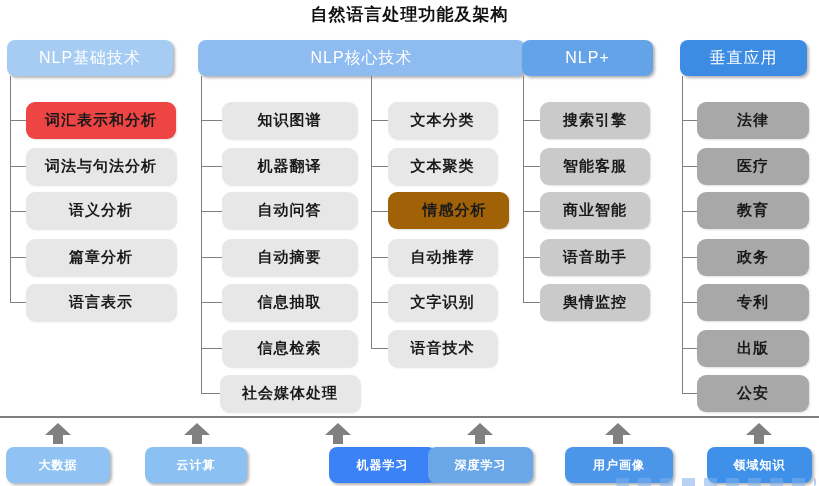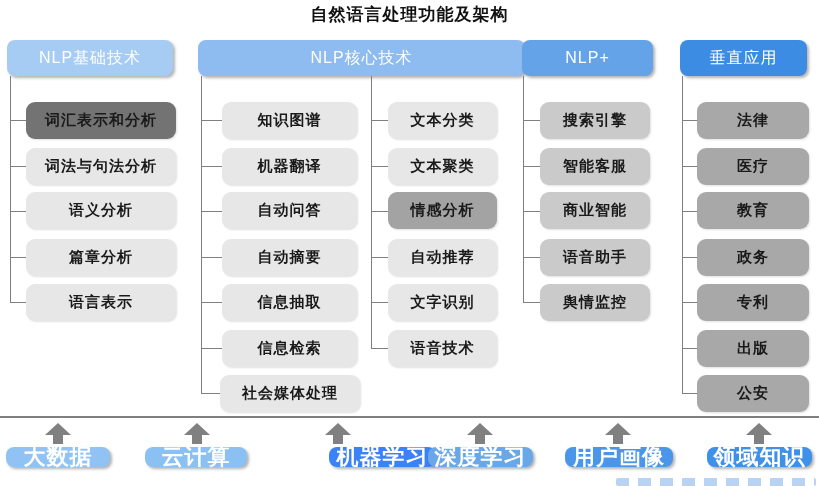--- a/index.html
+++ b/index.html
@@ -36,23 +36,23 @@
   
   .vline{position:absolute;width:1px;background:#7f7f7f;}
   .hline{position:absolute;height:1px;background:#7f7f7f;}
   .sep{position:absolute;left:0;top:416px;width:819px;height:2px;background:#7f7f7f;}
   
   .arrow{position:absolute;top:423px;width:26px;height:21px;}
   .arrow .tri{width:0;height:0;border-left:13px solid transparent;border-right:13px solid transparent;border-bottom:12px solid #808080;}
   .arrow .stem{width:10px;height:9px;background:#808080;margin:0 auto;}
   
   .fbox{
-    position:absolute;top:447px;height:20px;border-radius:8px;
+    position:absolute;top:447px;height:36px;border-radius:8px;
     display:flex;align-items:center;justify-content:center;
-    color:#ffffff;font-size:22px;font-weight:700;letter-spacing:1px;
+    color:#ffffff;font-size:12px;font-weight:700;letter-spacing:1px;
     box-shadow:2px 2px 3px rgba(0,0,0,0.30);
   }
   
   .watermark{
     position:absolute;left:616px;top:478px;width:200px;height:8px;border-radius:2px;
     background:repeating-linear-gradient(90deg,rgba(125,175,235,0.55) 0 13px,rgba(255,255,255,0) 13px 22px);
     filter:blur(0.5px);
   }
 </style>
 </head>
@@ -100,37 +100,37 @@
 
   <div class="vline" style="left:682px;top:76px;height:318px"></div>
   <div class="hline" style="left:682px;top:120px;width:15px"></div>
   <div class="hline" style="left:682px;top:166px;width:15px"></div>
   <div class="hline" style="left:682px;top:211px;width:15px"></div>
   <div class="hline" style="left:682px;top:257px;width:15px"></div>
   <div class="hline" style="left:682px;top:302px;width:15px"></div>
   <div class="hline" style="left:682px;top:348px;width:15px"></div>
   <div class="hline" style="left:682px;top:393px;width:15px"></div>
 
-  <div class="node c1 r1" style="background-color: #737373;">词汇表示和分析</div>
+  <div class="node c1 r1" style="background-color: #ef4444;">词汇表示和分析</div>
   <div class="node c1 r2" style="background-color: rgb(232, 231, 231);">词法与句法分析</div>
   <div class="node c1 r3" style="background-color: rgb(232, 231, 231);">语义分析</div>
   <div class="node c1 r4" style="background-color: rgb(232, 231, 231);">篇章分析</div>
   <div class="node c1 r5" style="background-color: rgb(232, 231, 231);">语言表示</div>
 
   <div class="node c2a r1" style="background-color: rgb(232, 231, 231);">知识图谱</div>
   <div class="node c2a r2" style="background-color: rgb(232, 231, 231);">机器翻译</div>
   <div class="node c2a r3" style="background-color: rgb(232, 231, 231);">自动问答</div>
   <div class="node c2a r4" style="background-color: rgb(232, 231, 231);">自动摘要</div>
   <div class="node c2a r5" style="background-color: rgb(232, 231, 231);">信息抽取</div>
   <div class="node c2a r6" style="background-color: rgb(232, 231, 231);">信息检索</div>
   <div class="node c2a wide r7" style="background-color: rgb(232, 231, 231);">社会媒体处理</div>
 
   <div class="node c2b r1" style="background-color: rgb(232, 231, 231);">文本分类</div>
   <div class="node c2b r2" style="background-color: rgb(232, 231, 231);">文本聚类</div>
-  <div class="node c2b r3" style="background-color: #a3a3a3;">情感分析</div>
+  <div class="node c2b r3" style="background-color: #a16207; padding-left: 12px;">情感分析</div>
   <div class="node c2b r4" style="background-color: rgb(232, 231, 231);">自动推荐</div>
   <div class="node c2b r5" style="background-color: rgb(232, 231, 231);">文字识别</div>
   <div class="node c2b r6" style="background-color: rgb(232, 231, 231);">语音技术</div>
 
   <div class="node c3 r1" style="background-color: rgb(203, 202, 202);">搜索引擎</div>
   <div class="node c3 r2" style="background-color: rgb(203, 202, 202);">智能客服</div>
   <div class="node c3 r3" style="background-color: rgb(203, 202, 202);">商业智能</div>
   <div class="node c3 r4" style="background-color: rgb(203, 202, 202);">语音助手</div>
   <div class="node c3 r5" style="background-color: rgb(203, 202, 202);">舆情监控</div>
 

